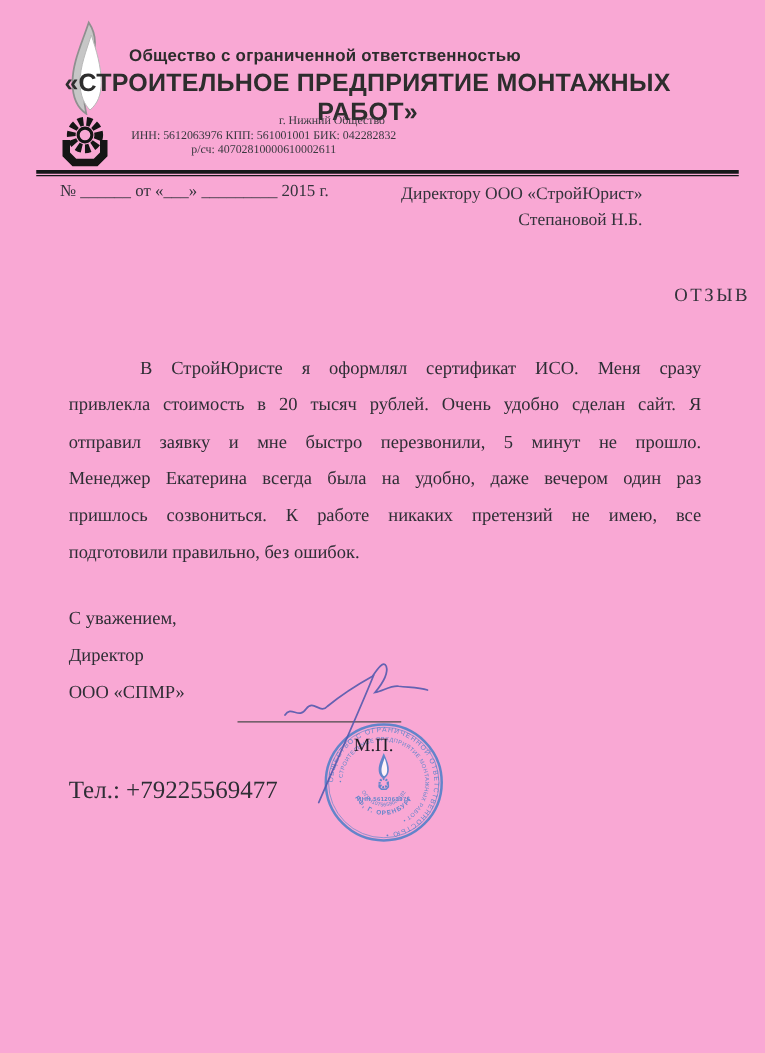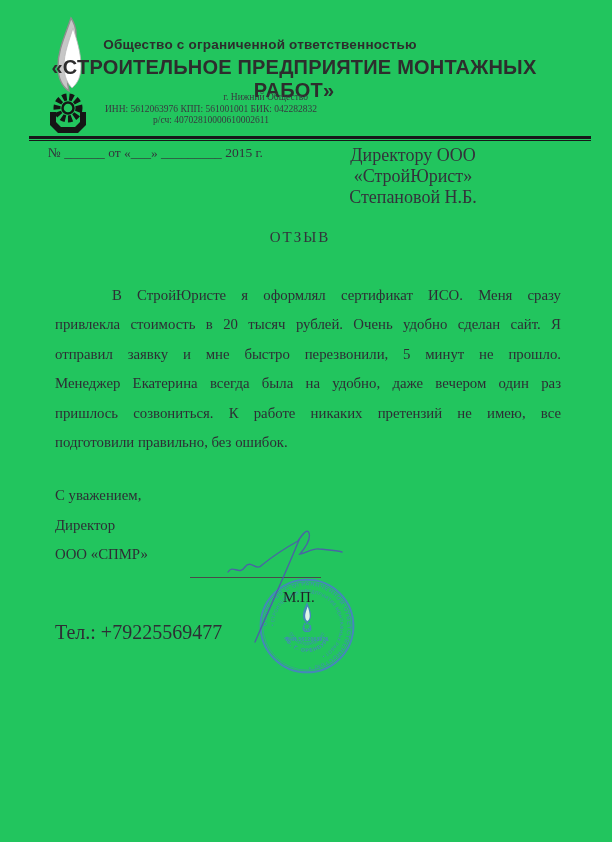--- a/index.html
+++ b/index.html
@@ -1,18 +1,18 @@
 <!DOCTYPE html>
 <html><head>
 <meta charset="utf-8">
 <style>
   * { margin:0; padding:0; box-sizing:border-box; }
   html,body { background:#ffffff; }
   .page {
-    position:relative; width:612px; height:842px; background:#22c55e;
+    position:relative; width:612px; height:842px; background:#f9a8d4;
     font-family:"Liberation Serif","DejaVu Serif",serif; color:#2e2e35; overflow:hidden;
   }
   
   .flame-svg { position:absolute; left:54px; top:16px; width:34px; height:76px; }
   .gear-svg  { position:absolute; left:43px; top:92px; width:50px; height:45px; }
   .org-type {
     position:absolute; top:37px; left:60px; width:400px; text-align:center;
     font-family:"Liberation Sans","DejaVu Sans",sans-serif; font-weight:bold;
     font-size:13.5px; color:#2d2d2d; letter-spacing:.2px;
   }
@@ -31,26 +31,26 @@
     font-size:9.5px; line-height:11.6px; color:#38383f;
   }
   .addr-block .email-line { margin-top:4px; }
   .u { text-decoration:underline; }
   .rule { position:absolute; top:136px; left:29px; width:562px; }
   .rule-thick { height:3px; background:#17171a; }
   .rule-thin  { height:1px; background:#17171a; margin-top:1px; }
   
   .ref-line { position:absolute; top:145px; left:48px; font-size:13.5px; color:#33333b; }
   .recipient {
-    position:absolute; top:145px; left:312px; width:202px; text-align:center;
-    font-size:18px; line-height:21px; color:#33333b;
+    position:absolute; top:145px; left:312px; width:202px; text-align:right;
+    font-size:14px; line-height:21px; color:#33333b;
   }
   
   .doc-title {
-    position:absolute; top:229px; left:0; width:600px; text-align:center;
+    position:absolute; top:229px; left:0; width:600px; text-align:right;
     font-size:15px; letter-spacing:2px; color:#33333b;
   }
   .body-text {
     position:absolute; top:281px; left:55px; width:506px;
     font-size:14.8px; line-height:29.4px; color:#2e2e35;
   }
   .jline { text-align:justify; text-align-last:justify; }
   .jline.first { text-indent:57px; }
   .lastline { text-align:left; }
   

